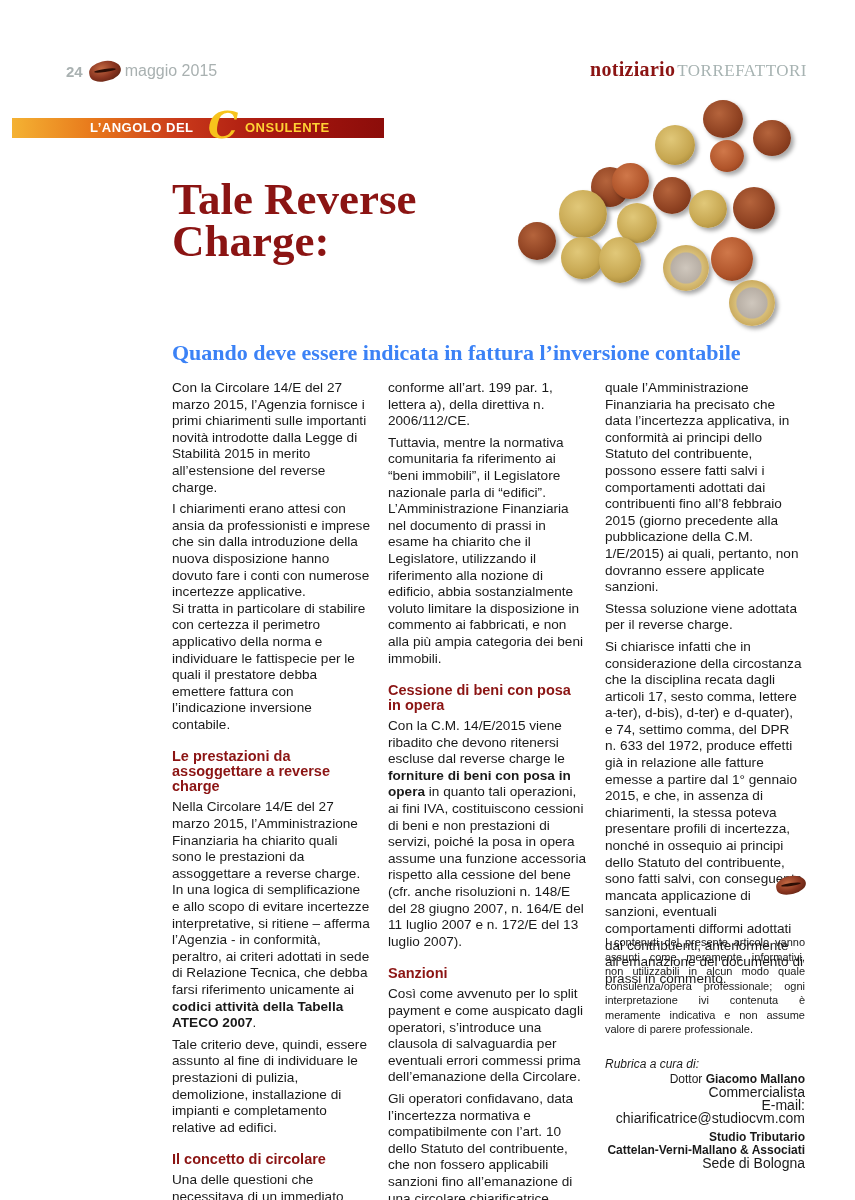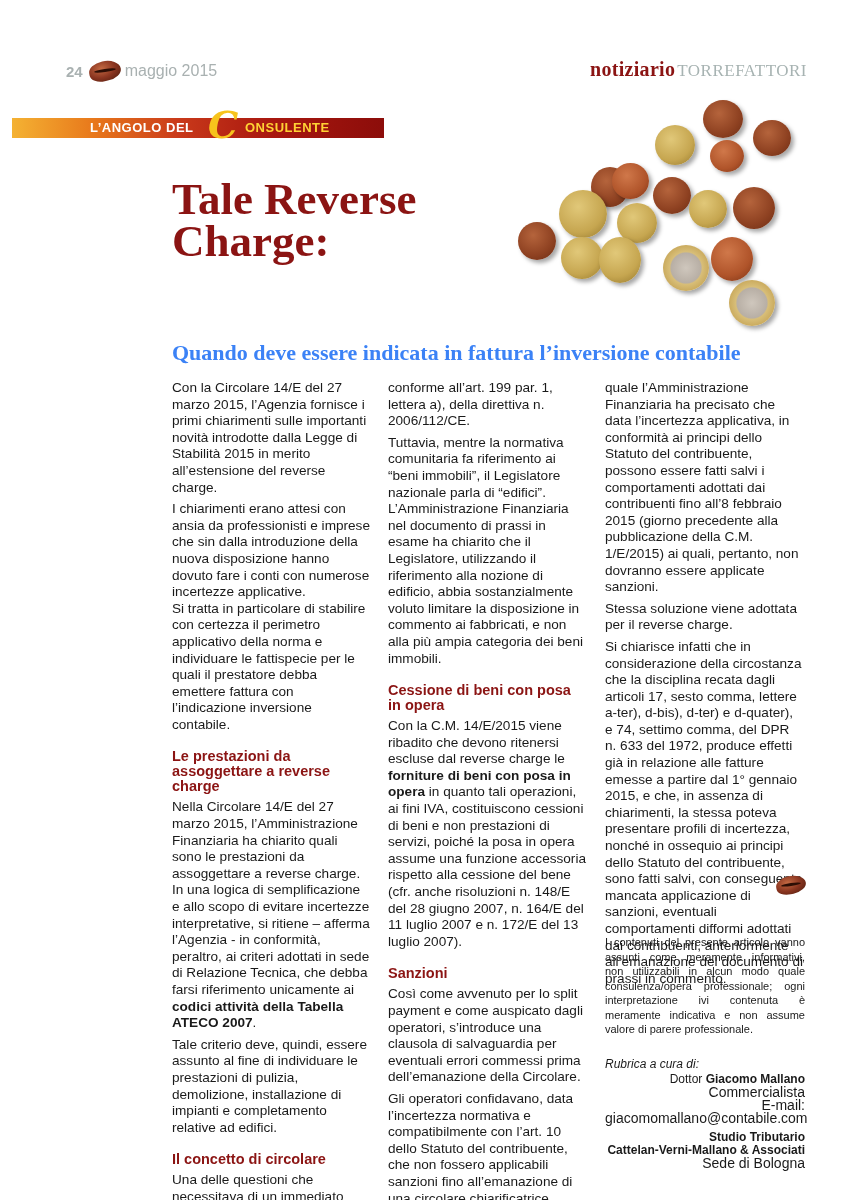--- a/index.html
+++ b/index.html
@@ -128,16 +128,16 @@
   <p>Si chiarisce infatti che in considerazione della circostanza che la disciplina recata dagli articoli 17, sesto comma, lettere a-ter), d-bis), d-ter) e d-quater), e 74, settimo comma, del DPR n. 633 del 1972, produce effetti già in relazione alle fatture emesse a partire dal 1° gennaio 2015, e che, in assenza di chiarimenti, la stessa poteva presentare profili di incertezza, nonché in ossequio ai principi dello Statuto del contribuente, sono fatti salvi, con conseguente mancata applicazione di sanzioni, eventuali comportamenti difformi adottati dai contribuenti, anteriormente all’emanazione del documento di prassi in commento.</p>
 </div>
 <span class="end-bean"></span>
 
 <div class="disclaimer">I contenuti del presente articolo vanno assunti come meramente informativi, non utilizzabili in alcun modo quale consulenza/opera professionale; ogni interpretazione ivi contenuta è meramente indicativa e non assume valore di parere professionale.</div>
 
 <div class="credits">
   <div class="rubrica">Rubrica a cura di:</div>
   <div class="right author"><span>Dottor </span><b>Giacomo Mallano</b></div>
   <div class="right small">Commercialista</div>
-  <div class="right small"><span>E-mail: </span><span>giacomomallano@contabile.com</span></div>
+  <div class="right small"><span>E-mail: </span><span>chiarificatrice@studiocvm.com</span></div>
   <div class="right studio"><span>Studio Tributario</span><br><span>Cattelan-Verni-Mallano &amp; Associati</span></div>
   <div class="right small">Sede di Bologna</div>
 </div>
 
 </body></html>

